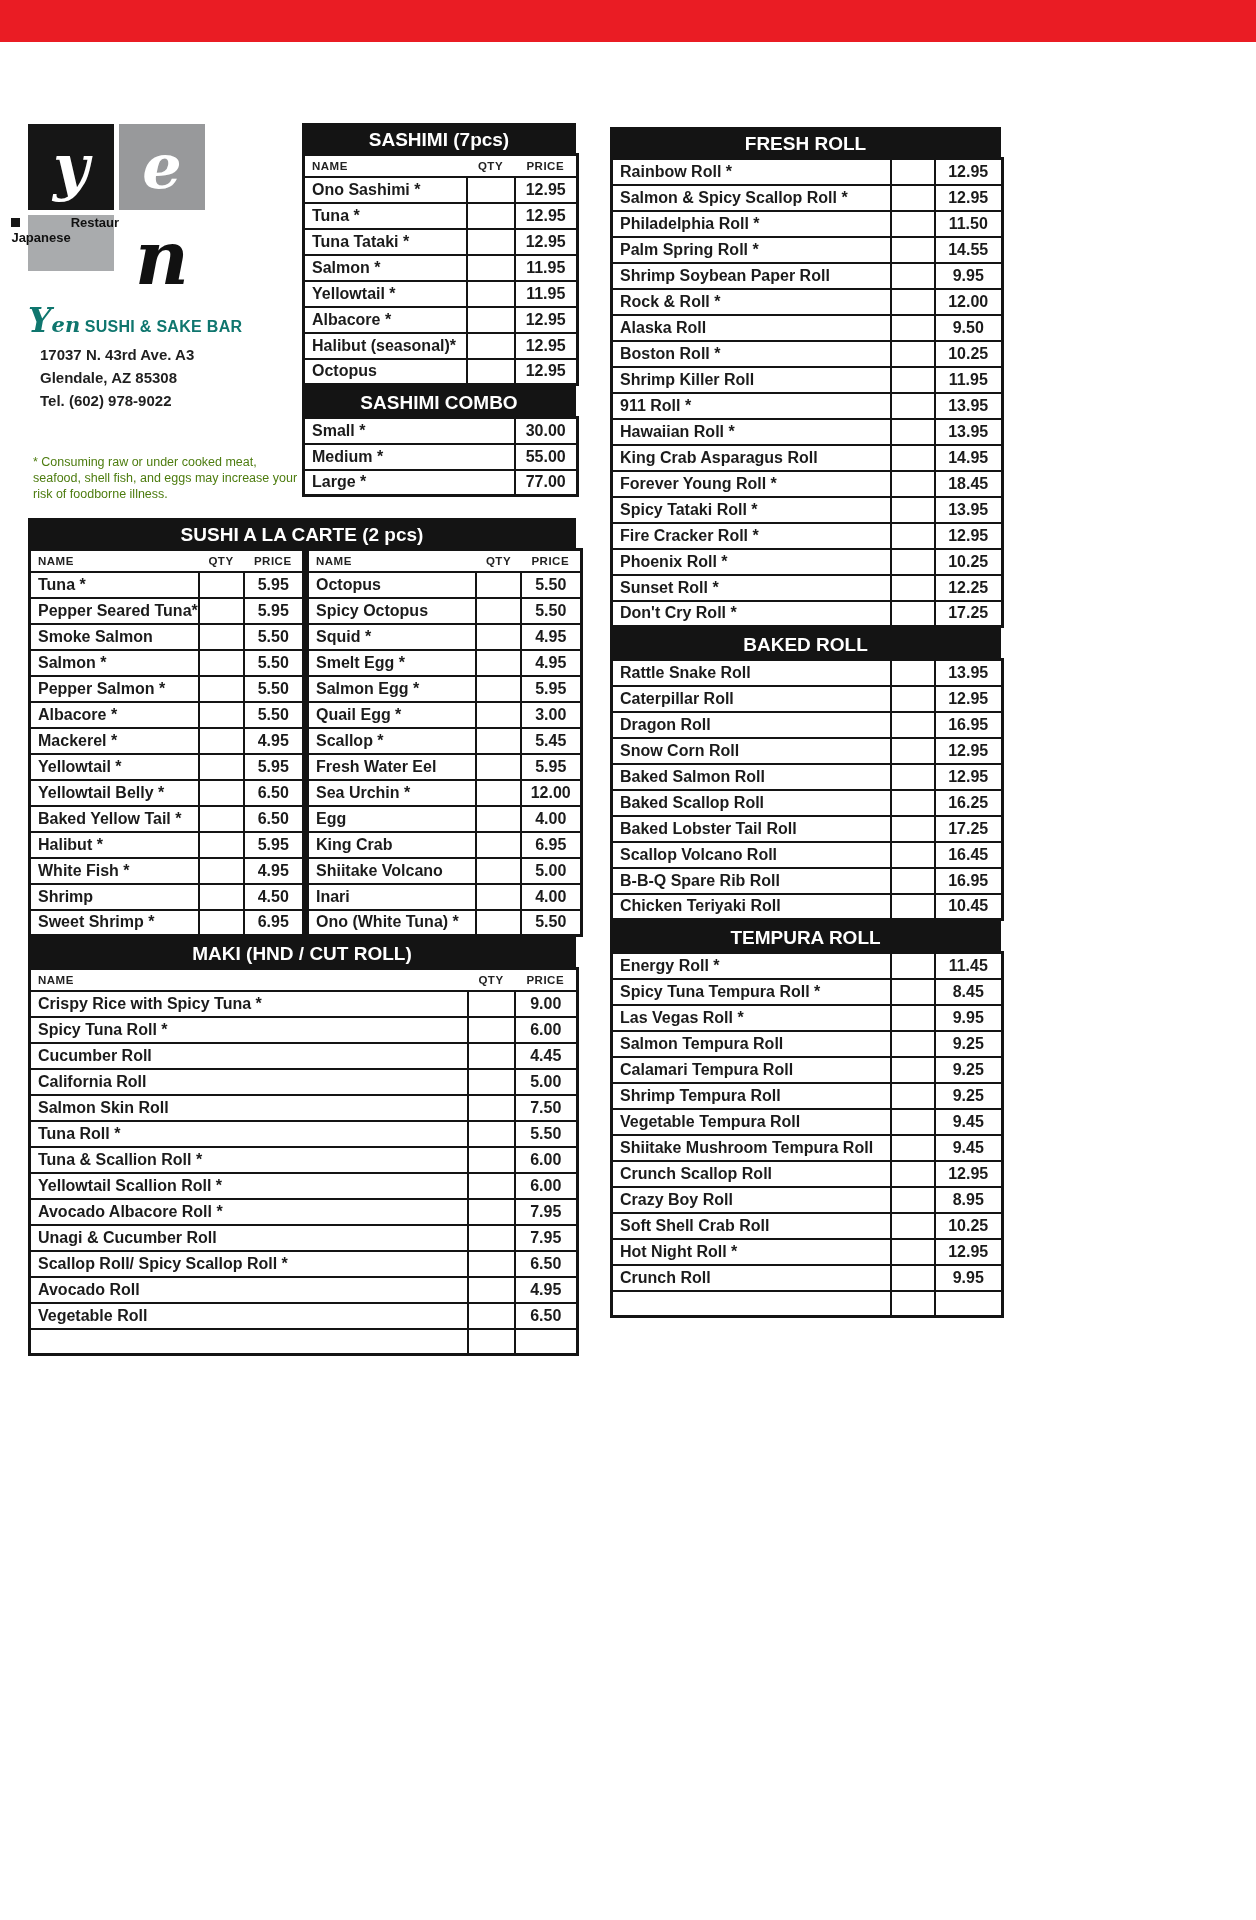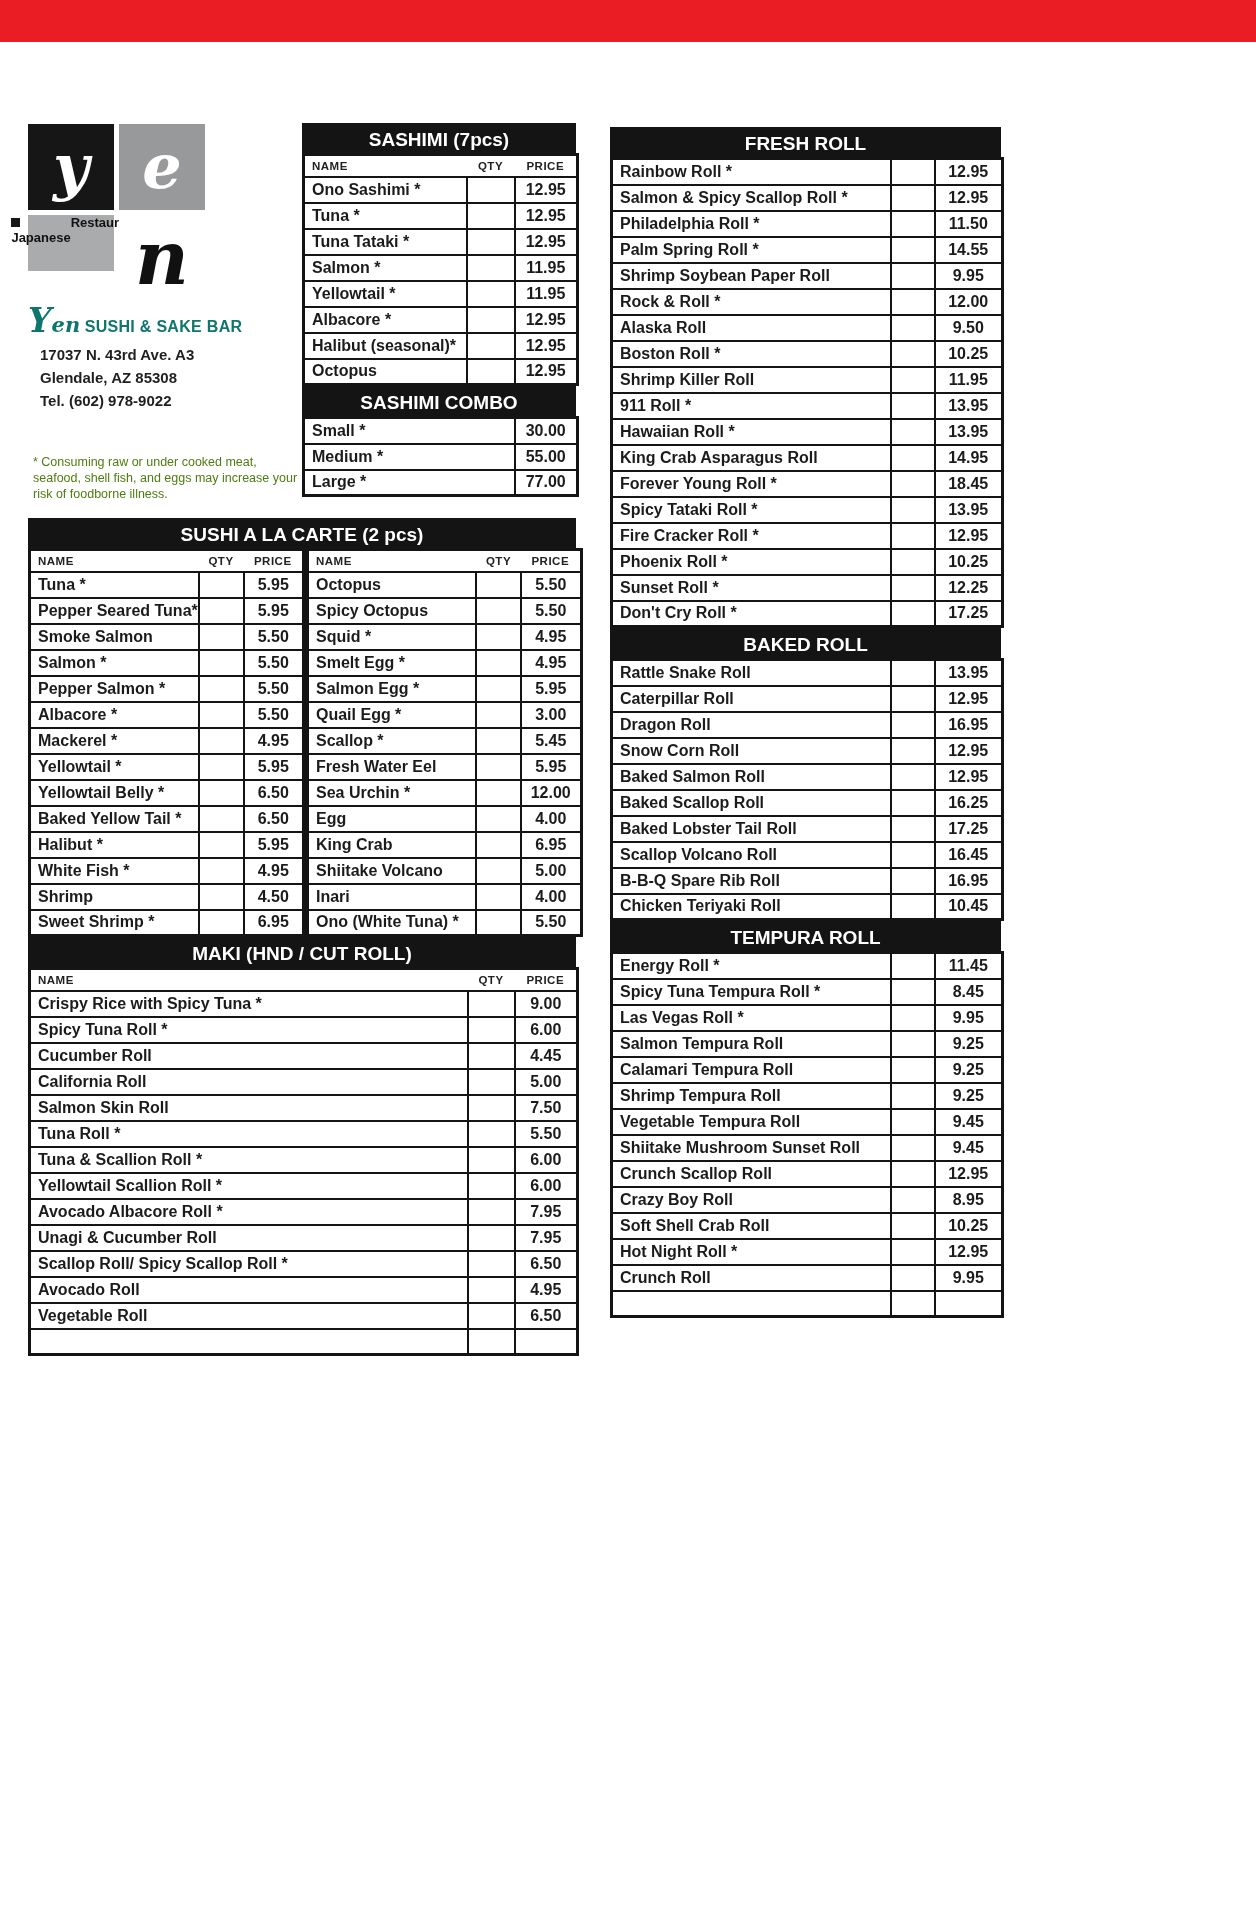--- a/index.html
+++ b/index.html
@@ -660,21 +660,21 @@
           <td class="col-name">Shrimp Tempura Roll</td>
           <td class="col-qty"></td>
           <td class="col-price">9.25</td>
         </tr>
         <tr>
           <td class="col-name">Vegetable Tempura Roll</td>
           <td class="col-qty"></td>
           <td class="col-price">9.45</td>
         </tr>
         <tr>
-          <td class="col-name">Shiitake Mushroom Sunset Roll</td>
+          <td class="col-name">Shiitake Mushroom Tempura Roll</td>
           <td class="col-qty"></td>
           <td class="col-price">9.45</td>
         </tr>
         <tr>
           <td class="col-name">Crunch Scallop Roll</td>
           <td class="col-qty"></td>
           <td class="col-price">12.95</td>
         </tr>
         <tr>
           <td class="col-name">Crazy Boy Roll</td>

